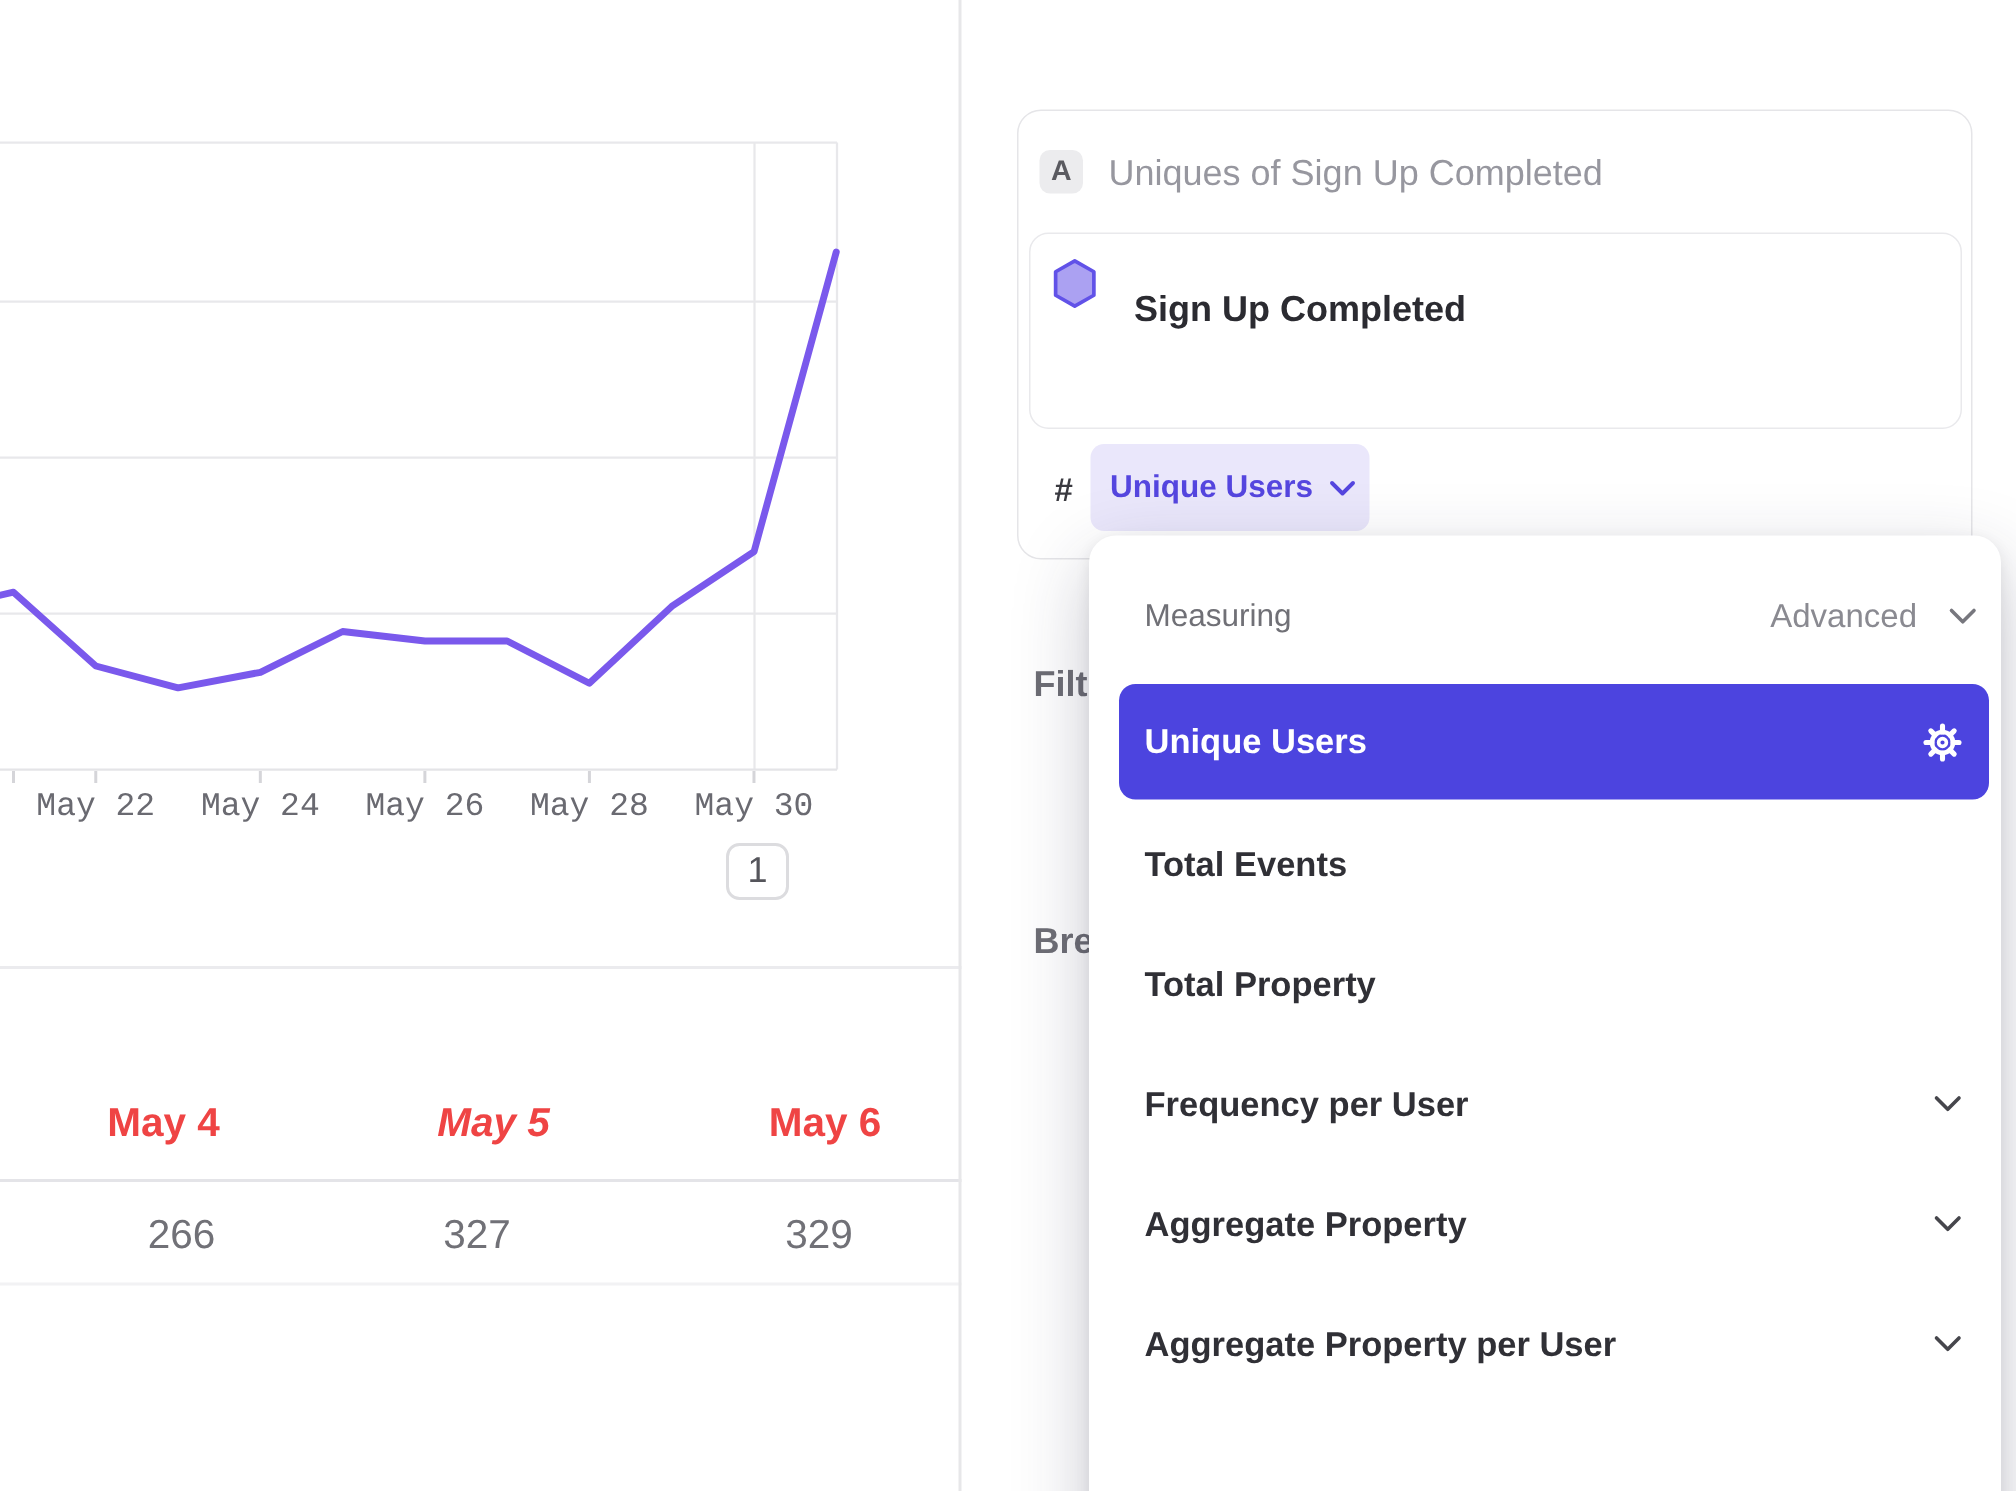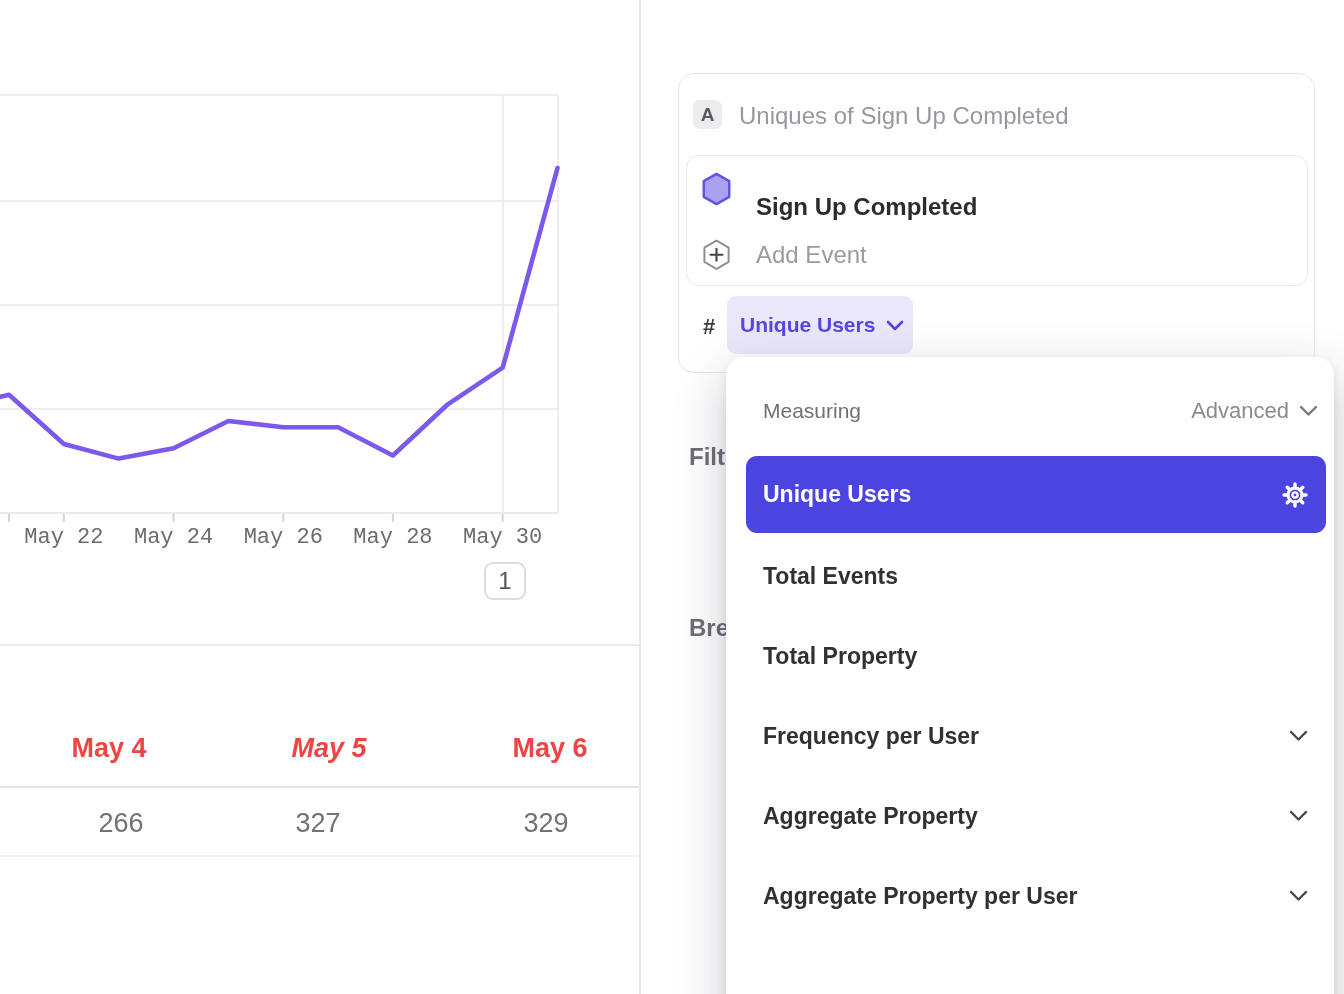--- a/index.html
+++ b/index.html
@@ -42,21 +42,21 @@
 
   .section-label{position:absolute;font-size:24px;font-weight:600;color:#6e6e75;white-space:nowrap;z-index:1;}
   .section-label.filt{left:689px;top:443px;}
   .section-label.bre{left:689px;top:614px;}
 
   
   .dropdown{position:absolute;left:726px;top:357px;width:608px;height:764px;background:#fff;border-radius:18px;
             box-shadow:0 18px 50px rgba(40,40,70,.25),0 3px 10px rgba(0,0,0,.08);z-index:20;}
   .dd-head{position:absolute;left:37px;right:16px;top:38px;height:32px;display:flex;justify-content:space-between;align-items:center;}
   .dd-measuring{font-size:21px;font-weight:500;color:#707076;}
-  .dd-advanced{display:flex;align-items:center;gap:10px;cursor:pointer;}
+  .dd-advanced{display:flex;align-items:center;gap:21px;cursor:pointer;}
   .dd-advanced span{font-size:22px;font-weight:500;color:#8a8a91;}
   .dd-sel{position:absolute;left:20px;width:580px;height:77px;border-radius:11px;background:#4c44df;
           display:flex;align-items:center;padding-left:17px;box-sizing:border-box;cursor:pointer;}
   .dd-sel span{font-size:23px;font-weight:700;color:#ffffff;white-space:nowrap;}
   .dd-sel .gear-wrap{position:absolute;right:16px;top:50%;transform:translateY(-50%);display:flex;}
   .dd-item{position:absolute;left:20px;width:580px;height:60px;display:flex;align-items:center;
            padding-left:17px;box-sizing:border-box;cursor:pointer;}
   .dd-item span{font-size:23px;font-weight:600;color:#303036;white-space:nowrap;}
   .dd-item .chev-wrap{position:absolute;right:18px;top:50%;transform:translateY(-50%);display:flex;}
 </style>
@@ -111,30 +111,20 @@
     <div class="card-title">Uniques of Sign Up Completed</div>
 
     <div class="event-card">
       <div class="event-row main">
         <span class="icon-box">
           <svg width="31" height="34" viewBox="0 0 32 36">
             <polygon points="16,2 29.5,9.7 29.5,26.3 16,34 2.5,26.3 2.5,9.7" fill="#aba1f2" stroke="#6152e8" stroke-width="2.6" stroke-linejoin="round"></polygon>
           </svg>
         </span>
         <span class="event-name">Sign Up Completed</span>
-      </div>
-      <div class="event-row add">
-        <span class="icon-box">
-          <svg width="29" height="32" viewBox="0 0 30 33">
-            <polygon points="15,1.5 27.5,8.9 27.5,23.6 15,31 2.5,23.6 2.5,8.9" fill="none" stroke="#8b8b92" stroke-width="2" stroke-linejoin="round"></polygon>
-            <line x1="15" y1="10" x2="15" y2="22.5" stroke="#46464c" stroke-width="2.2" stroke-linecap="round"></line>
-            <line x1="8.8" y1="16.2" x2="21.2" y2="16.2" stroke="#46464c" stroke-width="2.2" stroke-linecap="round"></line>
-          </svg>
-        </span>
-        <span class="add-label">Add Event</span>
       </div>
     </div>
 
     <span class="hash">#</span>
     <div class="metric-chip">
       <span>Unique Users</span>
       <svg width="18" height="11" viewBox="0 0 18 11">
         <path d="M2 2 L9 9 L16 2" fill="none" stroke="#5546df" stroke-width="2.6" stroke-linecap="round" stroke-linejoin="round"></path>
       </svg>
     </div>

